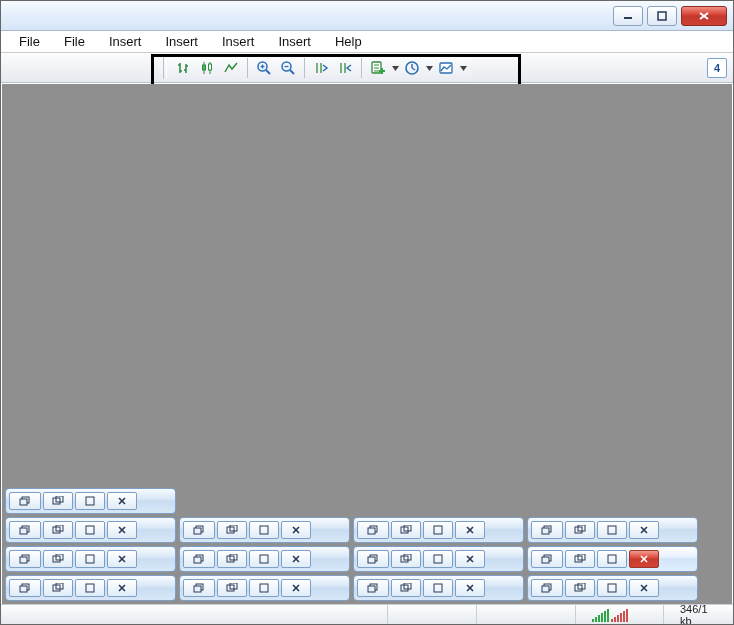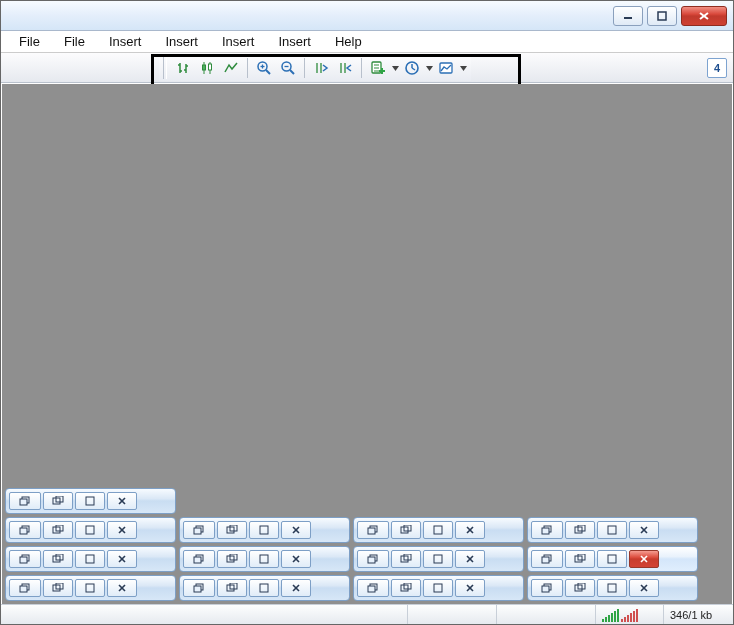--- a/index.html
+++ b/index.html
@@ -193,21 +193,21 @@
     height:20px;
     background: linear-gradient(to bottom, #fdfefe, #e6eaef);
     border-top:1px solid #c8cfd8;
     display:flex;
     align-items:stretch;
     font-size:11px;
     color:#222;
   }
   .status .cell {
     border-left:1px solid #c8cfd8;
-    padding:0 6px;
+    padding:0 16px;
     display:flex; align-items:center;margin-left:19px;
   }
   .status .spacer { flex:1; border-left:none; }
   .signal {
     display:flex; gap:1px; align-items:flex-end; height:14px;
   }
   .signal span {
     width:2px;
     background:#2fa545;
   }

